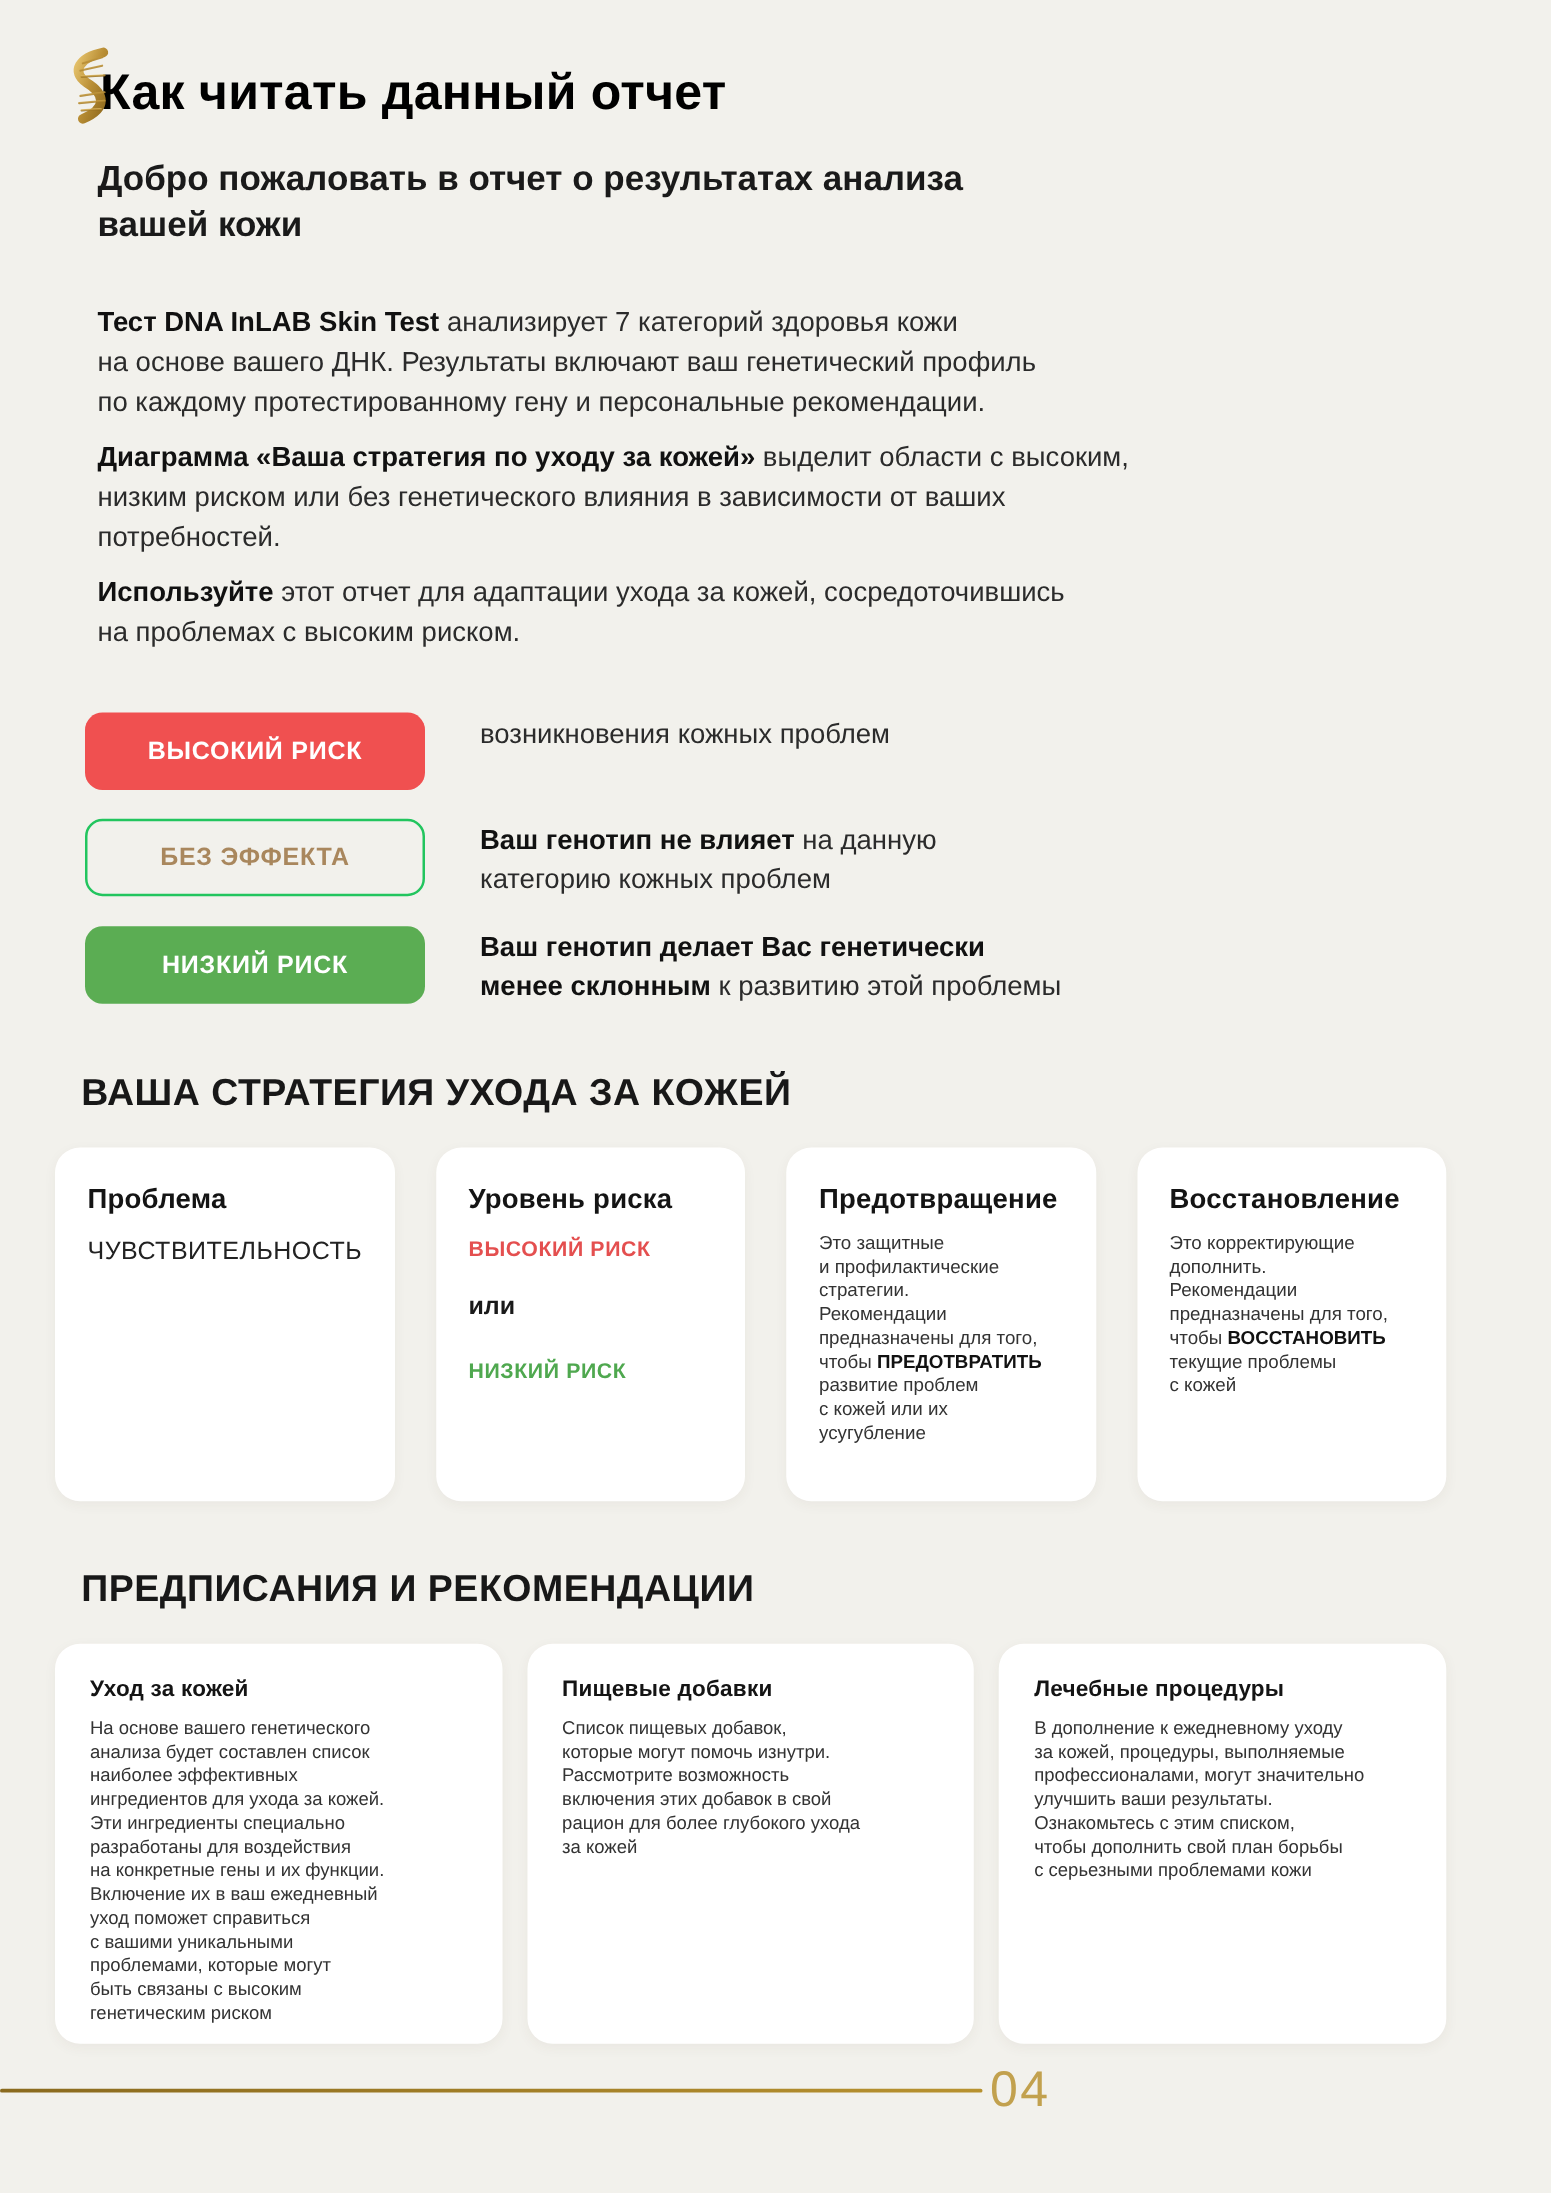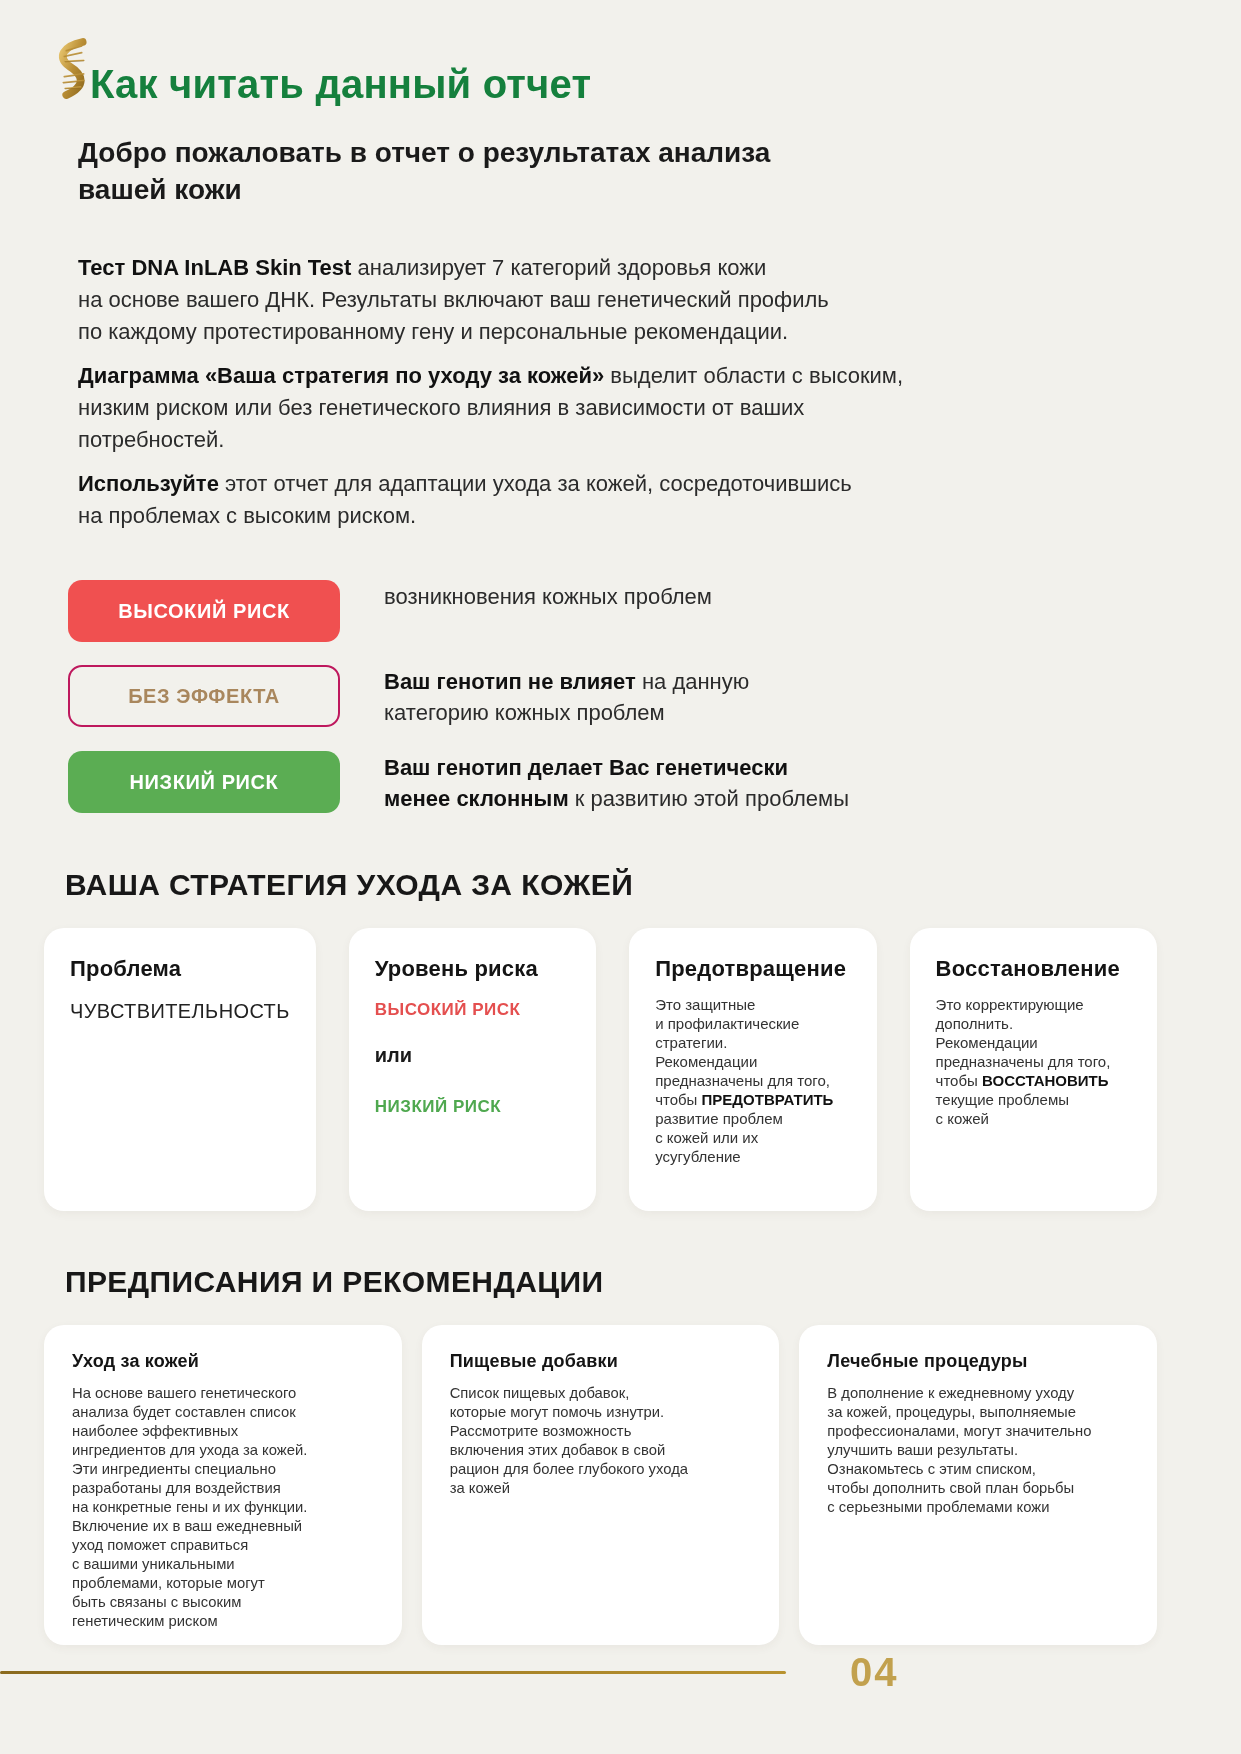--- a/index.html
+++ b/index.html
@@ -8,21 +8,21 @@
     background:#F2F1EC;
     font-family:"Liberation Sans",sans-serif;
     color:#1d1d1d;
     position:relative;
     overflow:hidden;
   }
   .logo{position:absolute;top:34px;left:44px;width:58px;height:70px;}
   .content{padding:0 84px 0 78px;}
   .title{
     font-size:40px;font-weight:800;letter-spacing:.2px;
-    margin:12px;padding-top:50px;line-height:1.1;color:#15803d;
+    margin:2px;padding-top:50px;line-height:1.1;color:#000000;
   }
   .subtitle{
     font-size:28px;font-weight:700;line-height:37px;
     margin-top:28px;white-space:pre-line;color:#1a1a1a;
   }
   .para{
     font-size:22px;line-height:32px;margin:0;margin-top:12px;
     white-space:pre-line;color:#2b2b2b;
   }
   .para.first{margin-top:44px;}
@@ -30,21 +30,21 @@
 
   .legend{margin-top:48px;margin-left:-10px;display:flex;flex-direction:column;gap:23px;}
   .legend-row{display:flex;align-items:flex-start;}
   .badge{
     width:272px;height:62px;border-radius:14px;
     display:flex;align-items:center;justify-content:center;
     font-weight:700;font-size:20px;letter-spacing:.6px;
     box-sizing:border-box;flex:0 0 auto;
   }
   .badge-high{background:#F05050;color:#fff;}
-  .badge-none{border:2px solid #be185d;color:#A9875D;background:transparent;}
+  .badge-none{border:2px solid #22c55e;color:#A9875D;background:transparent;}
   .badge-low{background:#5BAD53;color:#fff;}
   .legend-desc{margin-left:44px;font-size:22px;line-height:31px;padding-top:1px;color:#2b2b2b;}
   .legend-desc b{color:#111;}
 
   .section-heading{
     font-size:30px;font-weight:700;letter-spacing:.4px;
     margin:54px 0 0 -13px;color:#181818;
   }
   .cards4{display:flex;gap:33px;margin:26px 0 0 -34px;margin-right:0;}
   .cards3{display:flex;gap:20px;margin:26px 0 0 -34px;margin-right:0;}
@@ -67,22 +67,22 @@
   }
   .cards3 .card-body{font-size:14.8px;line-height:19px;margin-top:12px;}
   .card-body b{color:#111;}
 
   .footer-line{
     position:absolute;left:0;top:1671px;width:786px;height:3px;
     background:linear-gradient(90deg,#8a6a1e,#b8922f);
     border-radius:2px;
   }
   .page-number{
-    position:absolute;top:1650px;left:850px;
-    font-size:40px;color:#C2A14E;letter-spacing:2px;font-weight:700;
+    position:absolute;top:1650px;left:792px;
+    font-size:40px;color:#C2A14E;letter-spacing:2px;font-weight:400;
   }
 </style>
 </head>
 <body>
 
 <div class="logo">
   <svg viewBox="0 0 60 70" width="58" height="70" aria-hidden="true">
     <defs>
       <linearGradient id="gg" x1="0" y1="0" x2="1" y2="1">
         <stop offset="0" stop-color="#E6C36C"></stop>

